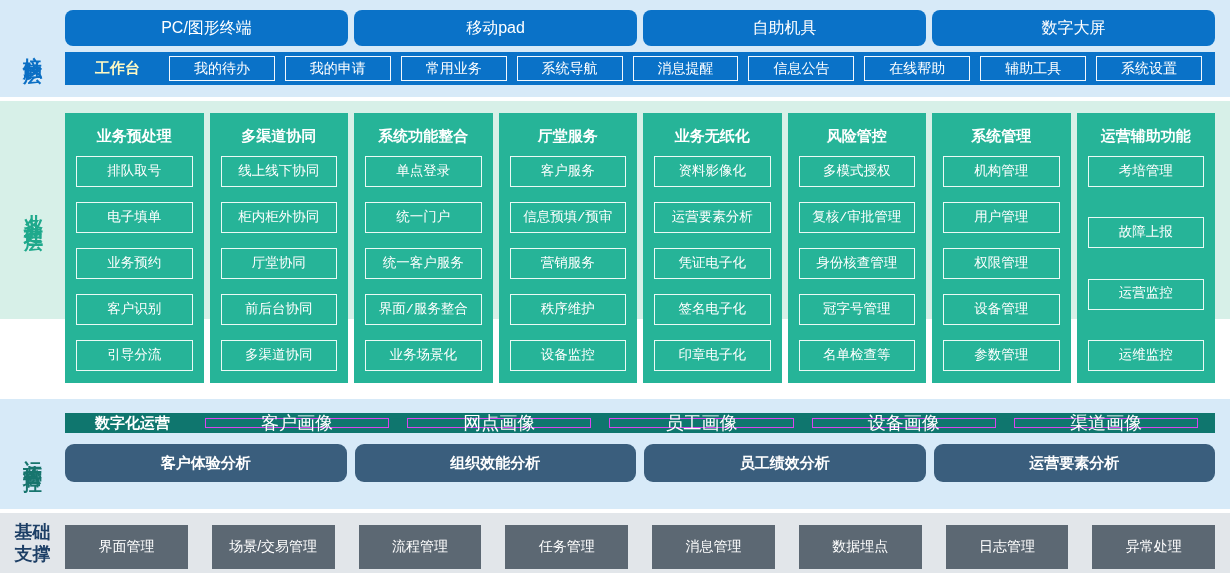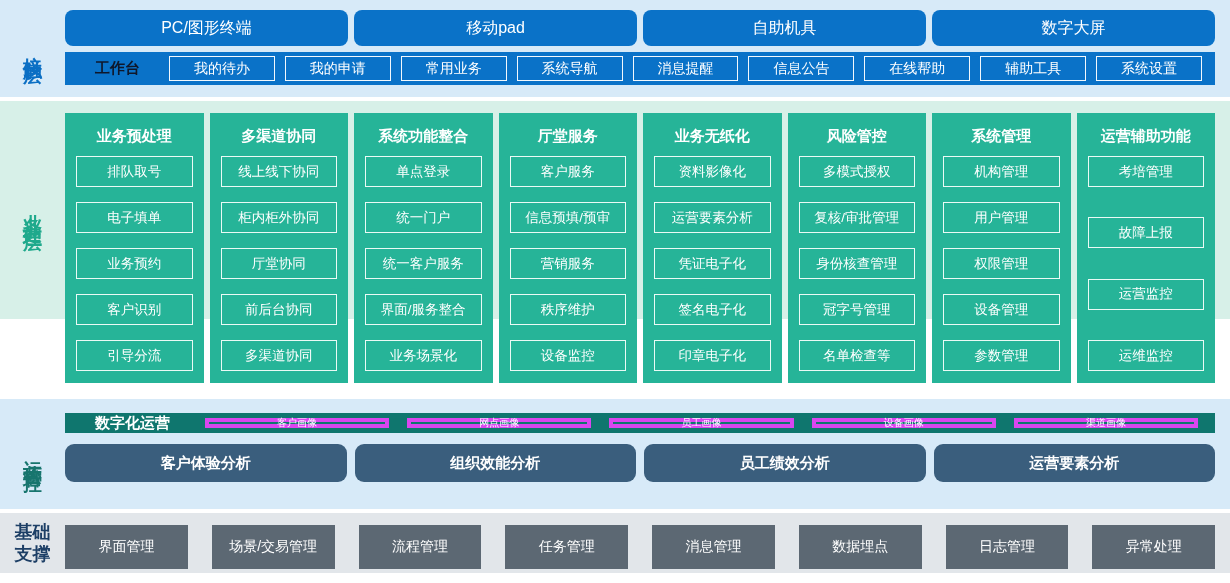--- a/index.html
+++ b/index.html
@@ -5,21 +5,21 @@
   * { margin: 0; padding: 0; box-sizing: border-box; }
   html, body { width: 1230px; height: 583px; }
   body {
     position: relative;
     background: #ffffff;
     font-family: "Liberation Sans", "DejaVu Sans", sans-serif;
     overflow: hidden;
   }
   .band { position: absolute; left: 0; width: 1230px; }
   .band-contact   { top: 0;   height: 97px;  background: #d7eaf8; }
-  .band-business  { top: 101px; height: 218px; background: #d7f0e8; }
+  .band-business  { top: 101px; height: 218px; background: #d7f0e8; font-family: Liberation Mono, monospace; }
   .band-ops       { top: 399px; height: 110px; background: #d7eaf8; }
   .band-foundation{ top: 513px; height: 60px;  background: #e2e6ea; }
 
   .vlabel-wrap {
     position: absolute; left: 0; top: 0; bottom: 0; width: 65px;
     display: flex; align-items: center; justify-content: center;
   }
   .vlabel {
     writing-mode: vertical-rl; text-orientation: upright;
     font-weight: bold; font-size: 19px; letter-spacing: 5px;
@@ -38,21 +38,21 @@
   .terminal-btn {
     flex: 1; background: #0a72c8; border-radius: 8px; color: #ffffff;
     font-weight: normal; font-size: 16px;
     display: flex; align-items: center; justify-content: center;
   }
   .workbench-bar {
     margin-top: 6px; height: 33px; background: #0a72c8;
     display: flex; align-items: stretch; padding: 0 8px;
   }
   .workbench-label {
-    color: #0f172a; font-weight: bold; font-size: 15px;
+    color: #fef9c3; font-weight: bold; font-size: 15px;
     display: flex; align-items: center; padding: 0 24px 0 22px;
   }
   .workbench-item {
     flex: 1; margin: 4px 5px; border: 1px solid #f2f8fd; color: #ffffff;
     font-size: 14px; display: flex; align-items: center; justify-content: center;
     background: transparent; cursor: pointer;
   }
 
   
   .columns { display: flex; gap: 6px; height: 270px; margin-top: 12px; }
@@ -76,22 +76,22 @@
   
   .digital-bar {
     margin-top: 14px; height: 20px; background: #0f766e;
     display: flex; align-items: stretch; padding: 0 8px;
   }
   .digital-label {
     color: #ffffff; font-weight: bold; font-size: 15px;
     display: flex; align-items: center; padding: 0 26px 0 22px;
   }
   .portrait-item {
-    flex: 1; margin: 5px 9px; border: 4px solid #d946ef; color: #ffffff;
-    font-size: 10px; display: flex; align-items: center; justify-content: center;
+    flex: 1; margin: 5px 9px; border: 1px solid #d946ef; color: #ffffff;
+    font-size: 18px; display: flex; align-items: center; justify-content: center;
     cursor: pointer;
   }
   .analysis-row { display: flex; gap: 8px; margin-top: 11px; height: 38px; border-radius: 9px; }
   .analysis-btn {
     flex: 1; background: #3a5e7d; border-radius: 9px; color: #ffffff;
     font-weight: bold; font-size: 15px;
     display: flex; align-items: center; justify-content: center; cursor: pointer;
   }
 
   

